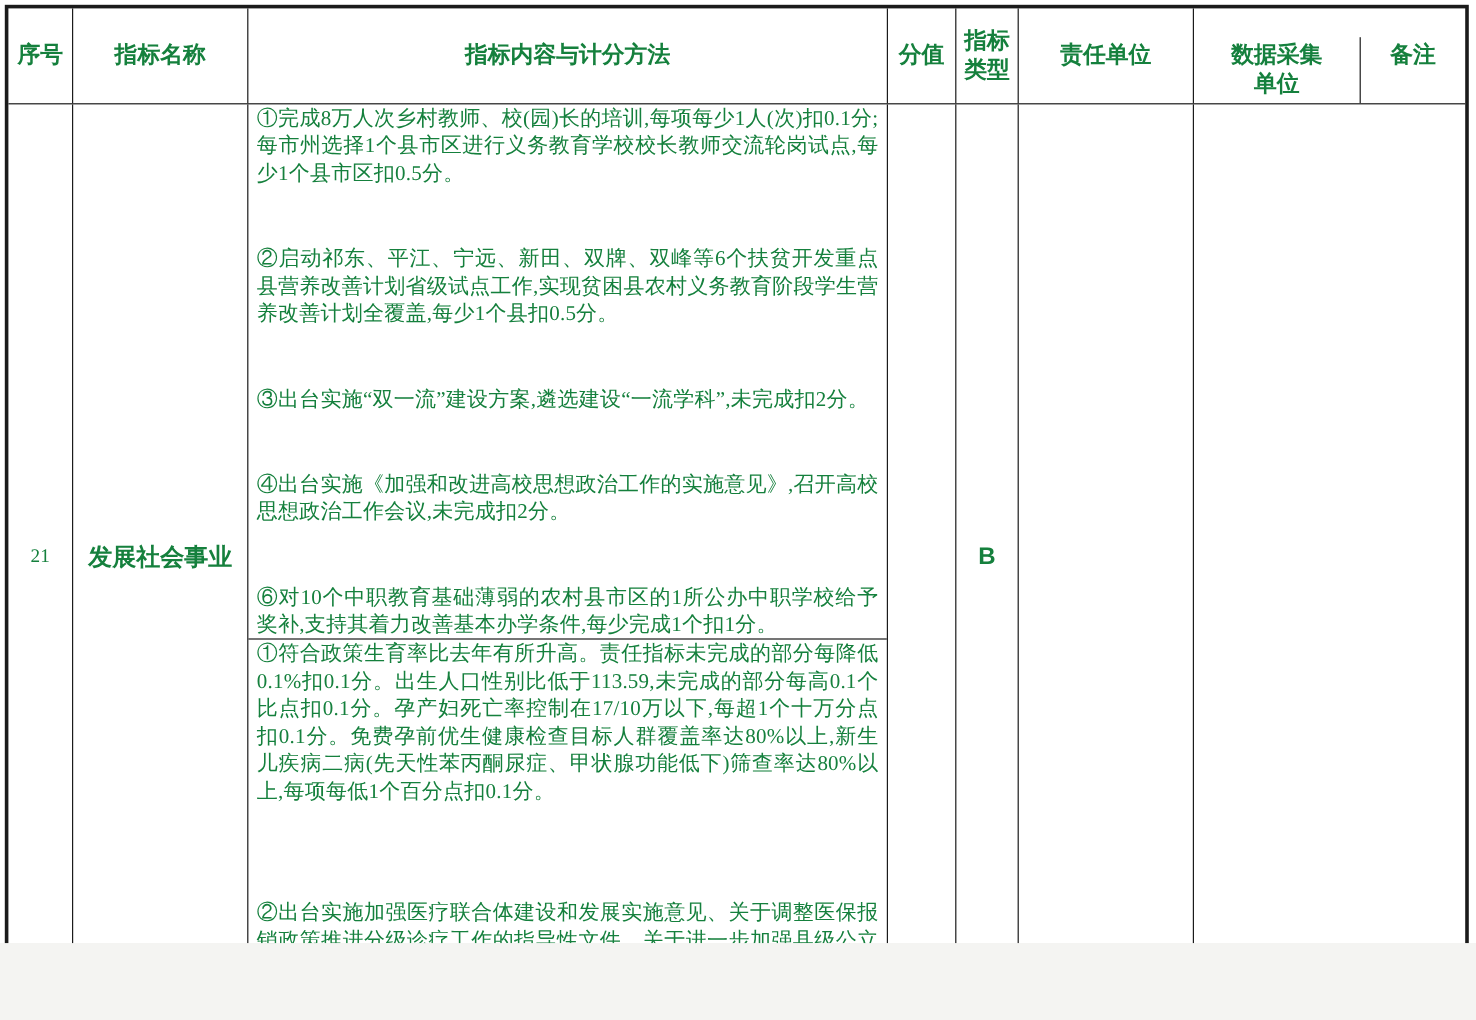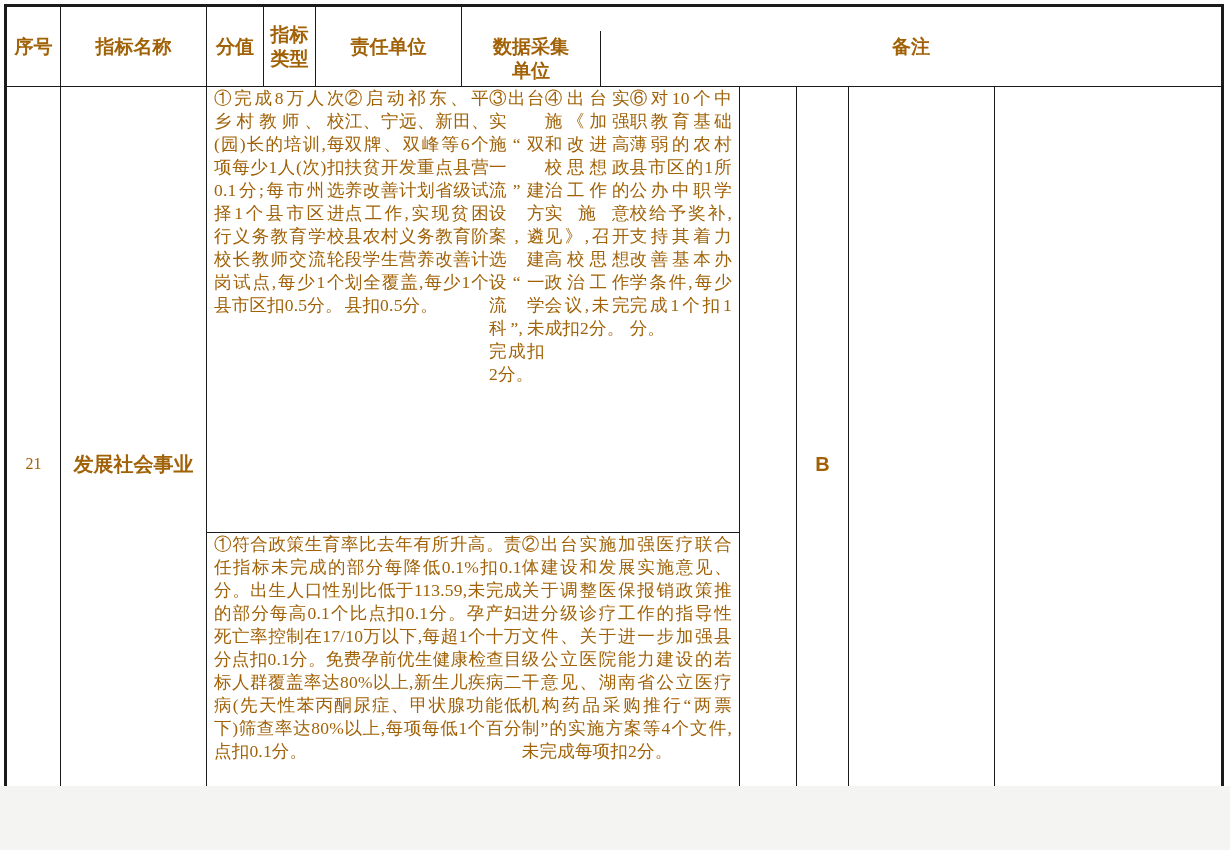--- a/index.html
+++ b/index.html
@@ -2,21 +2,21 @@
 <html><head>
 <meta charset="utf-8">
 <style>
   * { margin:0; padding:0; box-sizing:border-box; }
   html,body { background:#f4f4f2; }
   .page {
     position:relative;
     width:1230px; height:786px;
     background:#ffffff;
     font-family:"Liberation Serif","DejaVu Serif",serif;
-    color:#a16207;
+    color:#15803d;
     overflow:hidden;
   }
   .grid-table {
     position:absolute; left:4px; top:4px;
     width:1220px; height:840px;
     border:3px solid #1b1b1b;
     display:flex; flex-direction:column;
     background:#ffffff;
   }
   .header-row {
@@ -43,21 +43,21 @@
     white-space:pre-line;
   }
   .vcenter {
     display:flex; align-items:center; justify-content:center;
     text-align:center;
   }
   .split-col { display:flex; flex-direction:column; }
   .sub-top { height:446px; border-bottom:1.5px solid #1b1b1b; }
   .sub-bottom { flex:1 1 auto; }
   .content-cell {
-    display:flex; flex-direction:row; justify-content:space-between;
+    display:flex; flex-direction:column; justify-content:space-between;
     padding:0 7px;
     font-size:17.5px; line-height:23px;
     text-align:justify;
     letter-spacing:0.2px;
   }
   .content-item { text-align:justify; }
   .num-cell { font-size:16px; }
   .name-cell, .unit-cell {
     font-family:"Liberation Sans","DejaVu Sans",sans-serif;
     font-weight:bold; font-size:20px;
@@ -69,20 +69,21 @@
 </style>
 </head>
 <body>
 
 <div class="page">
   <div class="grid-table">
 
     <div class="header-row">
       <div class="col c1 hcell">序号</div>
       <div class="col c2 hcell">指标名称</div>
+      <div class="col c3 hcell">指标内容与计分方法</div>
       <div class="col c4 hcell">分值</div>
       <div class="col c5 hcell">指标
 类型</div>
       <div class="col c6 hcell">责任单位</div>
       <div class="col c7 hcell">数据采集
 单位</div>
       <div class="col c8 hcell">备注</div>
     </div>
 
     <div class="body-row">

